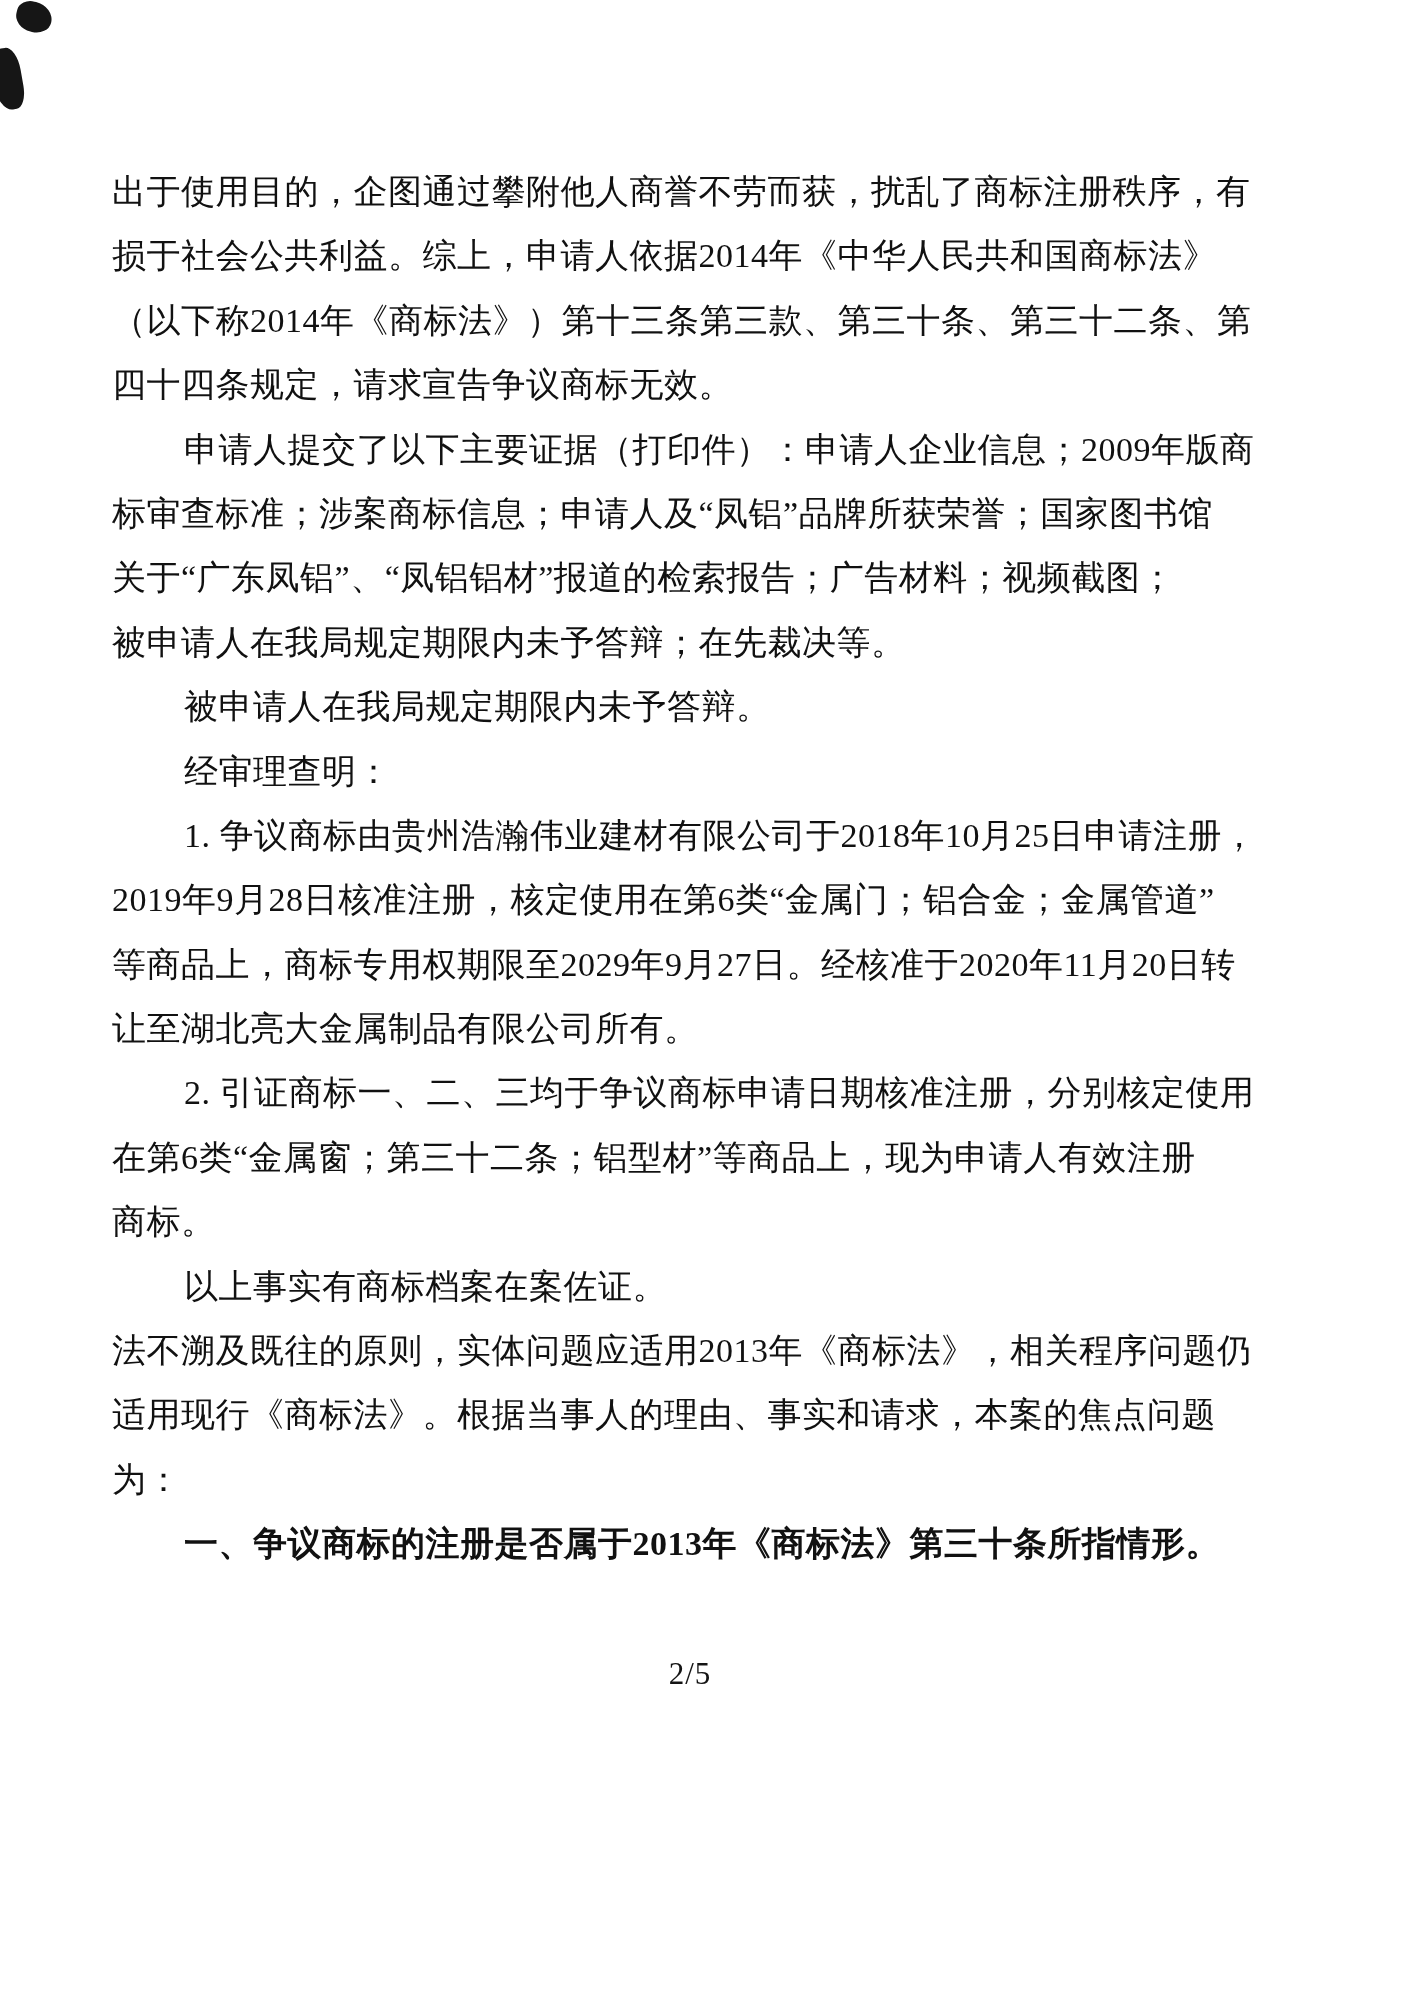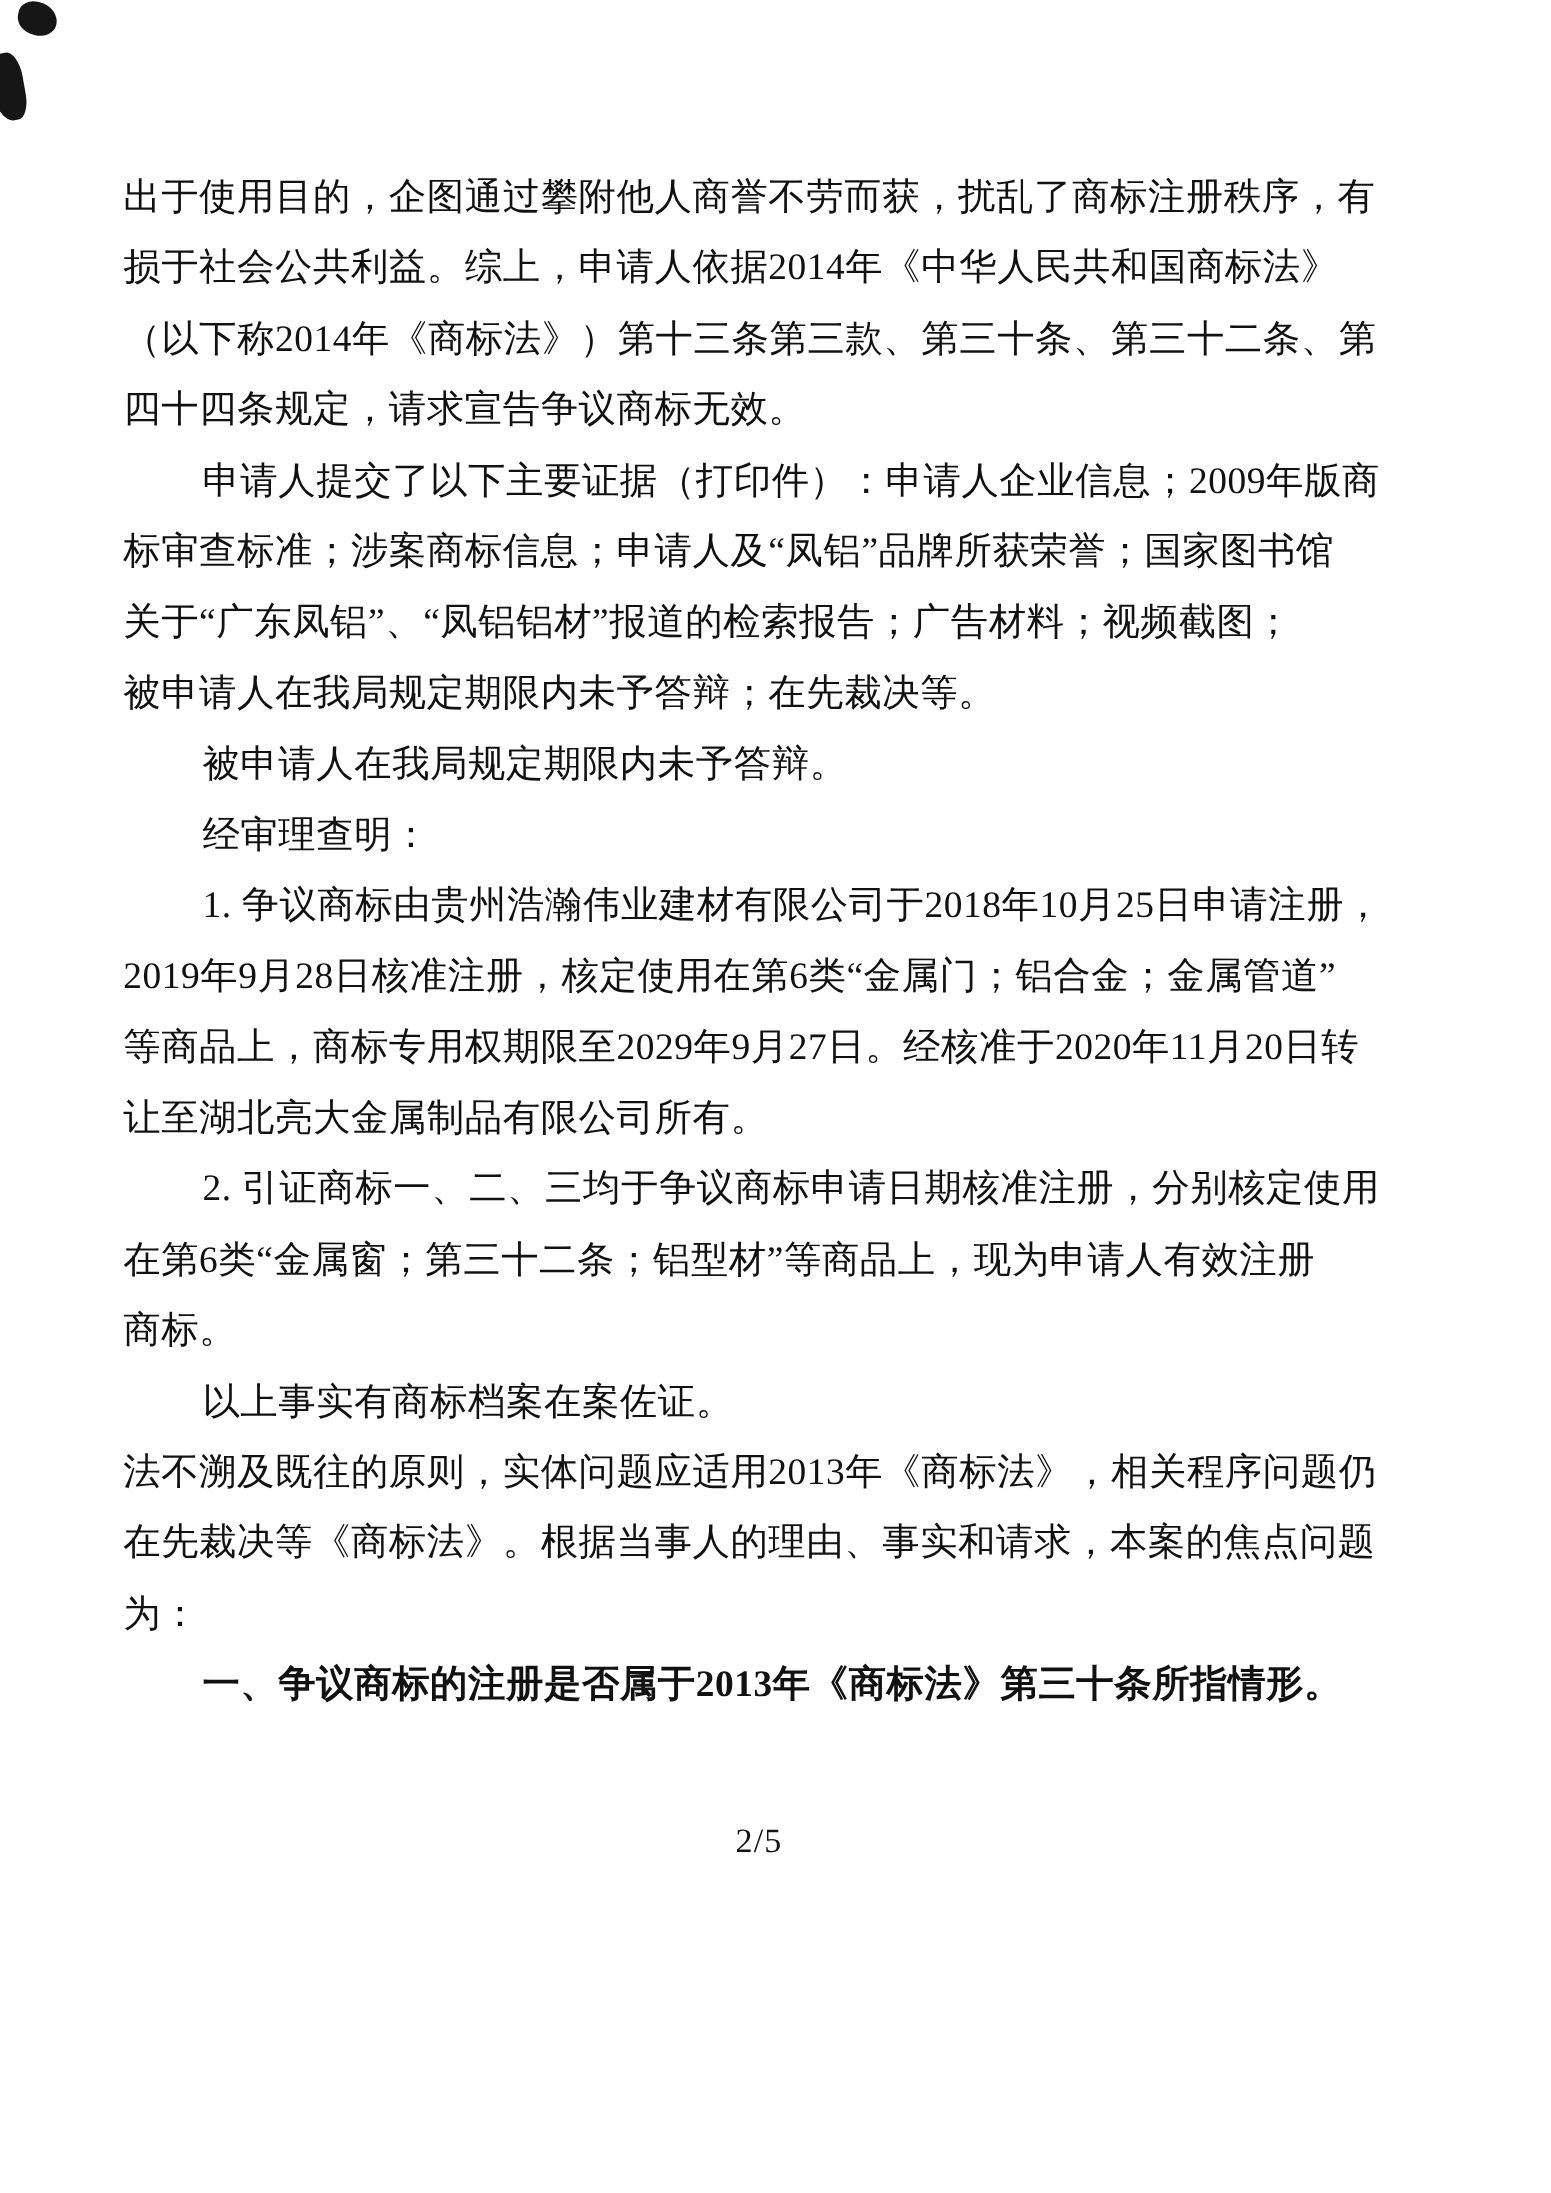--- a/index.html
+++ b/index.html
@@ -33,21 +33,21 @@
     left: -8px;
     top: 48px;
     width: 30px;
     height: 62px;
     border-radius: 55% 45% 40% 60%;
     transform: rotate(-10deg);
   }
   .content {
     position: absolute;
     left: 112px;
-    top: 148px;
+    top: 160px;
     width: 1180px;
   }
   .line {
     height: 64.4px;
     line-height: 64.4px;
     font-size: 34px;
     white-space: nowrap;
     letter-spacing: 0.5px;
   }
   .line.indent {
@@ -88,20 +88,20 @@
     <div class="line indent">经审理查明：</div>
     <div class="line indent">1. 争议商标由贵州浩瀚伟业建材有限公司于2018年10月25日申请注册，</div>
     <div class="line">2019年9月28日核准注册，核定使用在第6类“金属门；铝合金；金属管道”</div>
     <div class="line">等商品上，商标专用权期限至2029年9月27日。经核准于2020年11月20日转</div>
     <div class="line">让至湖北亮大金属制品有限公司所有。</div>
     <div class="line indent">2. 引证商标一、二、三均于争议商标申请日期核准注册，分别核定使用</div>
     <div class="line">在第6类“金属窗；第三十二条；铝型材”等商品上，现为申请人有效注册</div>
     <div class="line">商标。</div>
     <div class="line indent">以上事实有商标档案在案佐证。</div>
     <div class="line">法不溯及既往的原则，实体问题应适用2013年《商标法》，相关程序问题仍</div>
-    <div class="line">在先裁决等《商标法》。根据当事人的理由、事实和请求，本案的焦点问题</div>
+    <div class="line">适用现行《商标法》。根据当事人的理由、事实和请求，本案的焦点问题</div>
     <div class="line">为：</div>
     <div class="line indent bold">一、争议商标的注册是否属于2013年《商标法》第三十条所指情形。</div>
   </main>
 
   <div class="footer">2/5</div>
 
 </div>
 
 </body></html>

